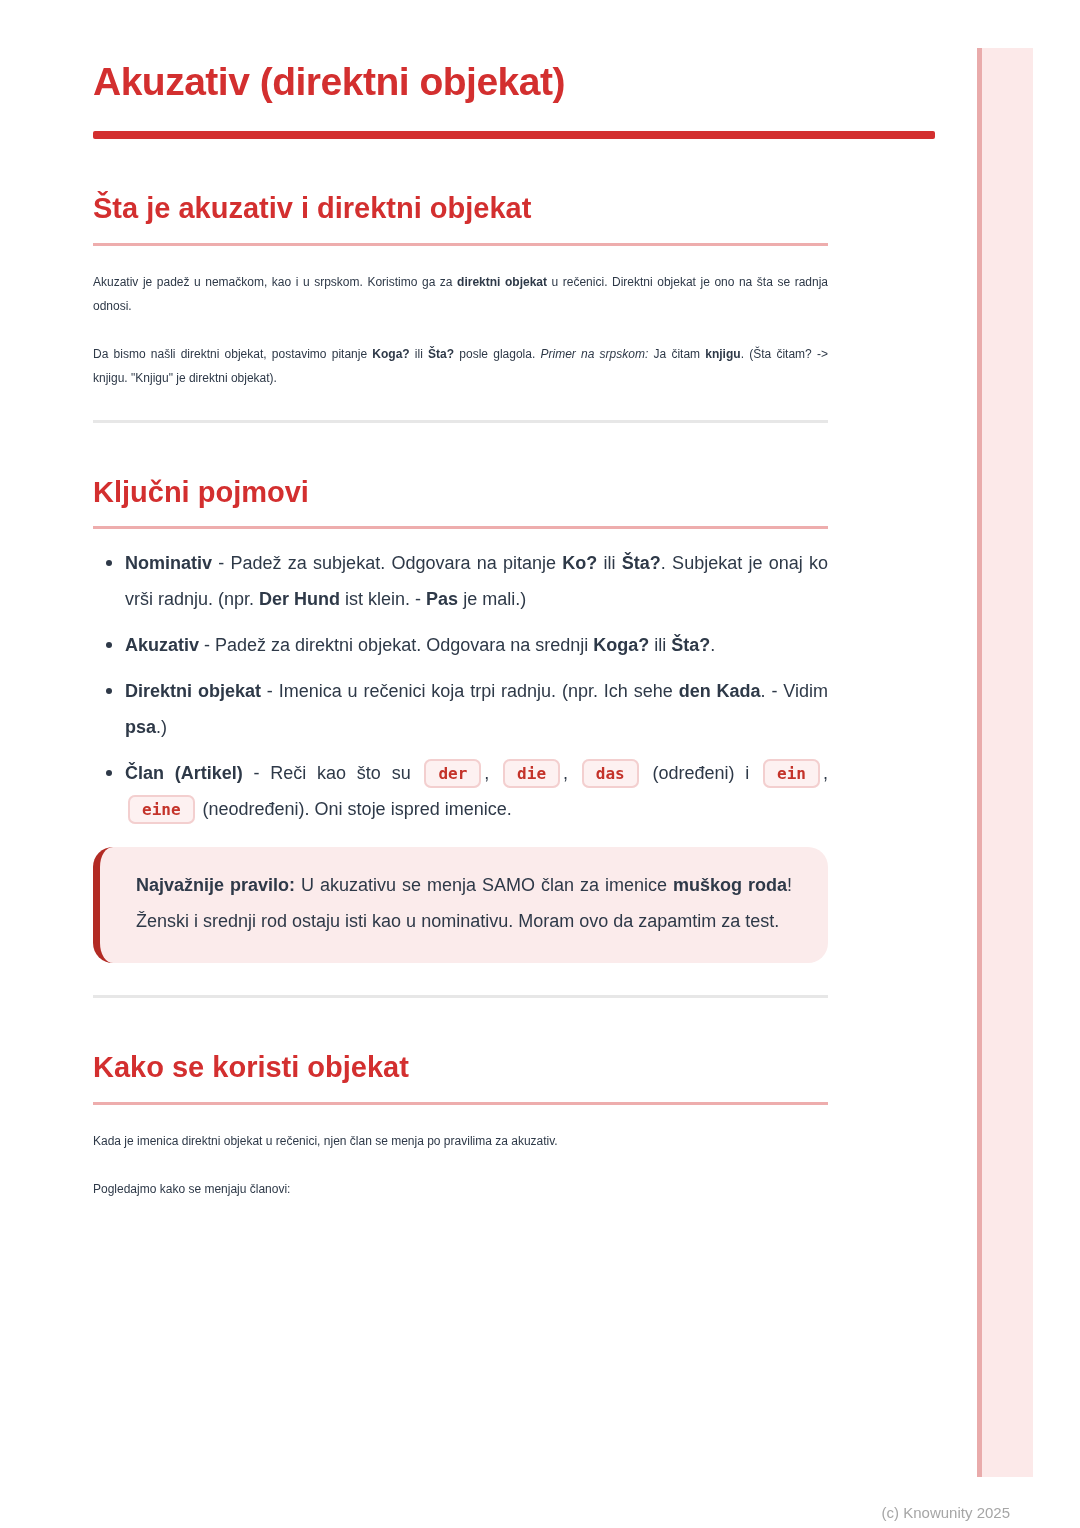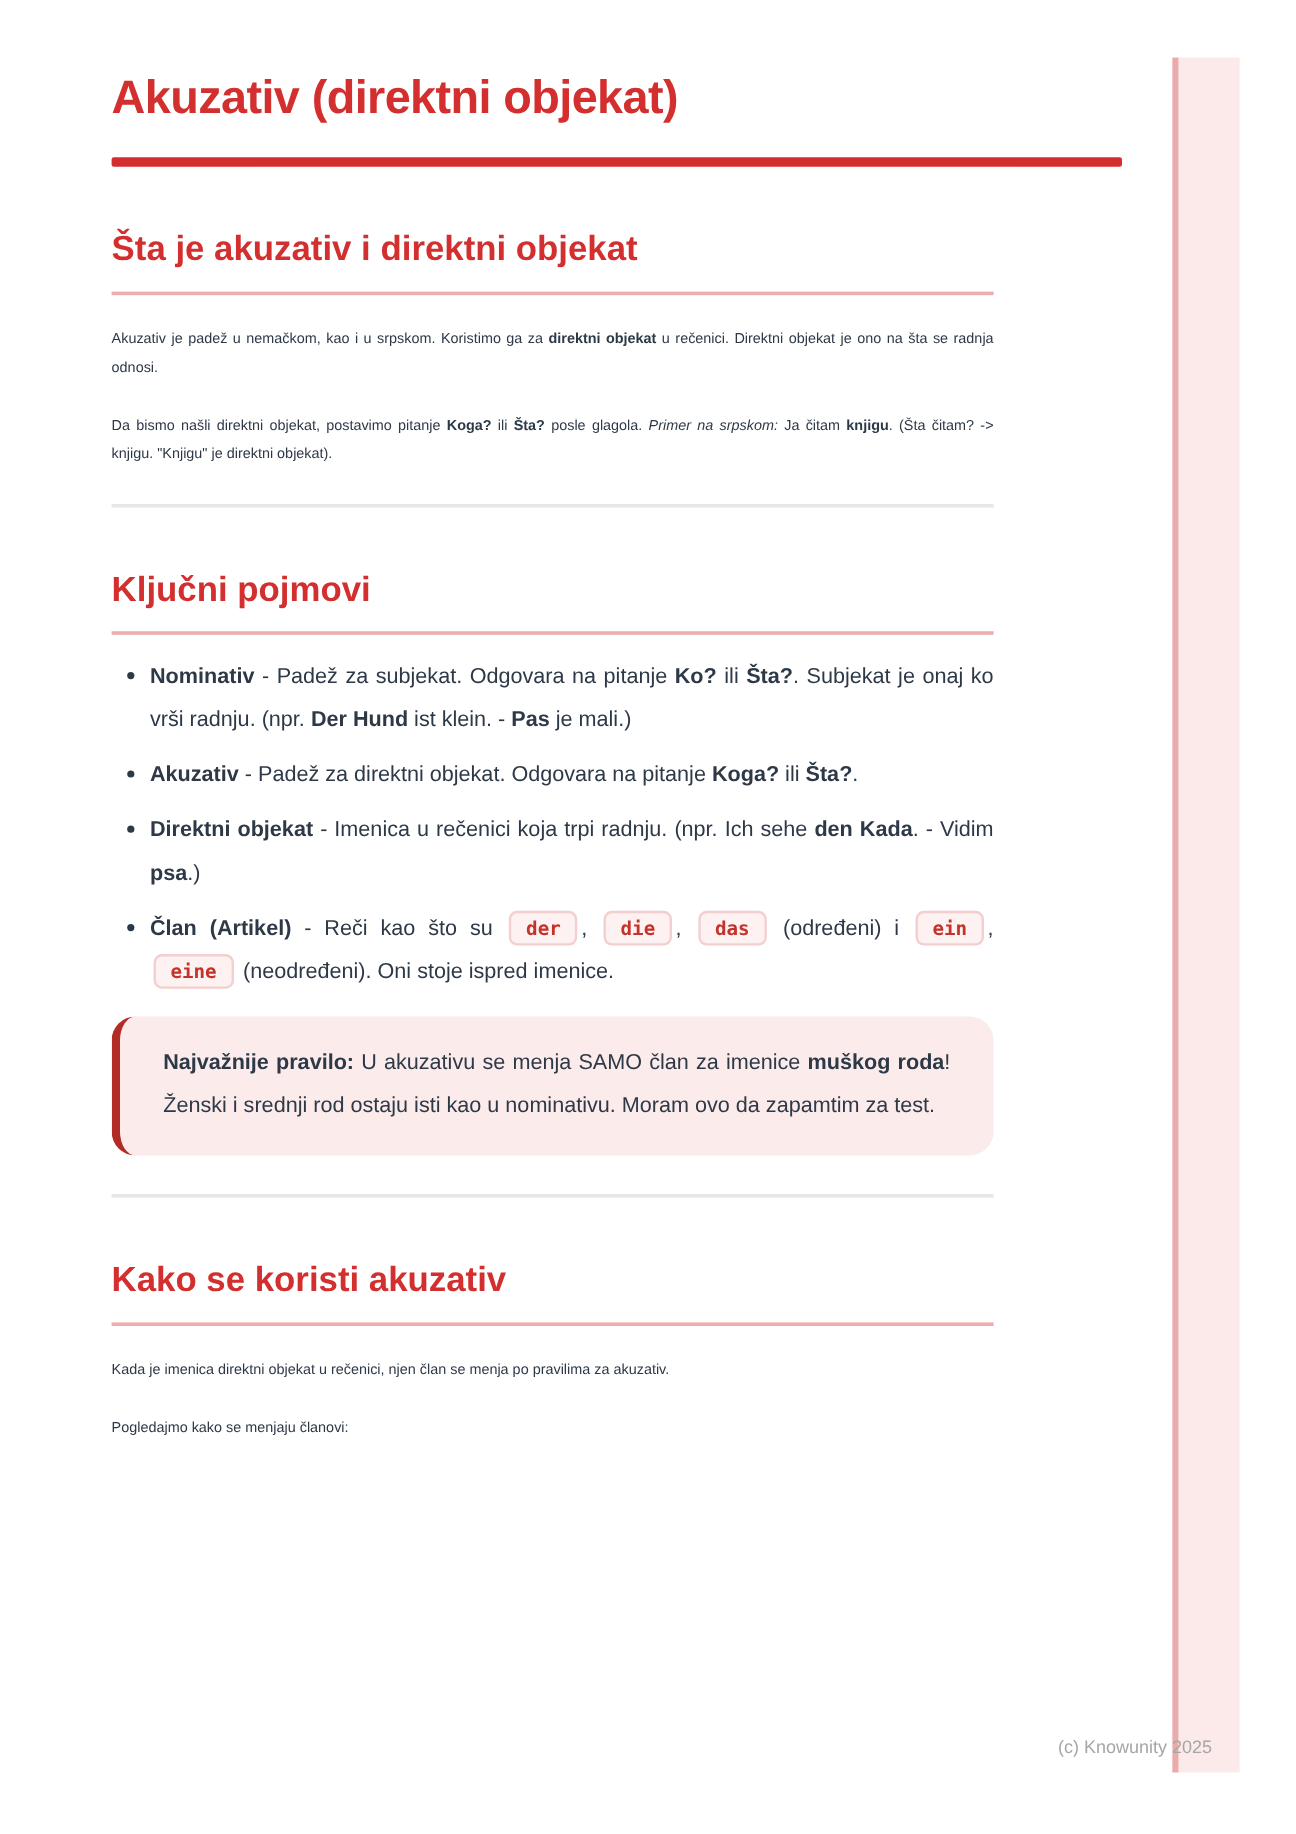--- a/index.html
+++ b/index.html
@@ -109,21 +109,21 @@
     width:735px;
   }
   .callout p{
     margin:0;
     font-size:18px;
     line-height:2.0;
     text-align:justify;
   }
   .footer{
     position:absolute;
-    top:1448px;
+    top:1504px;
     right:70px;
     font-size:15px;
     color:var(--footer-text,#a6a6a6);
     z-index:3;
   }
 </style>
 </head>
 <body>
 
 <div class="side-stripe"></div>
@@ -138,32 +138,32 @@
     <p class="para"><span class="seg-n">Akuzativ je padež u nemačkom, kao i u srpskom. Koristimo ga za </span><span class="seg-b">direktni objekat</span><span class="seg-n"> u rečenici. Direktni objekat je ono na šta se radnja odnosi.</span></p>
     <p class="para"><span class="seg-n">Da bismo našli direktni objekat, postavimo pitanje </span><span class="seg-b">Koga?</span><span class="seg-n"> ili </span><span class="seg-b">Šta?</span><span class="seg-n"> posle glagola. </span><span class="seg-i">Primer na srpskom:</span><span class="seg-n"> Ja čitam </span><span class="seg-b">knjigu</span><span class="seg-n">. (Šta čitam? -&gt; knjigu. "Knjigu" je direktni objekat).</span></p>
   </section>
 
   <div class="divider"></div>
 
   <section class="sec2">
     <h2>Ključni pojmovi</h2>
     <ul class="terms">
       <li><span class="seg-b">Nominativ</span><span class="seg-n"> - Padež za subjekat. Odgovara na pitanje </span><span class="seg-b">Ko?</span><span class="seg-n"> ili </span><span class="seg-b">Šta?</span><span class="seg-n">. Subjekat je onaj ko vrši radnju. (npr. </span><span class="seg-b">Der Hund</span><span class="seg-n"> ist klein. - </span><span class="seg-b">Pas</span><span class="seg-n"> je mali.)</span></li>
-      <li><span class="seg-b">Akuzativ</span><span class="seg-n"> - Padež za direktni objekat. Odgovara na pitanje </span><span class="seg-b">Koga?</span><span class="seg-n"> ili </span><span class="seg-b">Šta?</span><span class="seg-n">.</span></li>
+      <li><span class="seg-b">Akuzativ</span><span class="seg-n"> - Padež za direktni objekat. Odgovara na srednji </span><span class="seg-b">Koga?</span><span class="seg-n"> ili </span><span class="seg-b">Šta?</span><span class="seg-n">.</span></li>
       <li><span class="seg-b">Direktni objekat</span><span class="seg-n"> - Imenica u rečenici koja trpi radnju. (npr. Ich sehe </span><span class="seg-b">den Kada</span><span class="seg-n">. - Vidim </span><span class="seg-b">psa</span><span class="seg-n">.)</span></li>
       <li><span class="seg-b">Član (Artikel)</span><span class="seg-n"> - Reči kao što su </span><span class="seg-c">der</span><span class="seg-n">, </span><span class="seg-c">die</span><span class="seg-n">, </span><span class="seg-c">das</span><span class="seg-n"> (određeni) i </span><span class="seg-c">ein</span><span class="seg-n">, </span><span class="seg-c">eine</span><span class="seg-n"> (neodređeni). Oni stoje ispred imenice.</span></li>
     </ul>
     <div class="callout">
       <p><span class="seg-b">Najvažnije pravilo:</span><span class="seg-n"> U akuzativu se menja SAMO član za imenice </span><span class="seg-b">muškog roda</span><span class="seg-n">! Ženski i srednji rod ostaju isti kao u nominativu. Moram ovo da zapamtim za test.</span></p>
     </div>
   </section>
 
   <div class="divider divider2"></div>
 
   <section class="sec3">
-    <h2>Kako se koristi akuzativ</h2>
+    <h2>Kako se koristi objekat</h2>
     <p class="para"><span class="seg-n">Kada je imenica direktni objekat u rečenici, njen član se menja po pravilima za akuzativ.</span></p>
     <p class="para"><span class="seg-n">Pogledajmo kako se menjaju članovi:</span></p>
   </section>
 
 </main>
 
 <div class="footer">(c) Knowunity 2025</div>
 
 </body></html>

